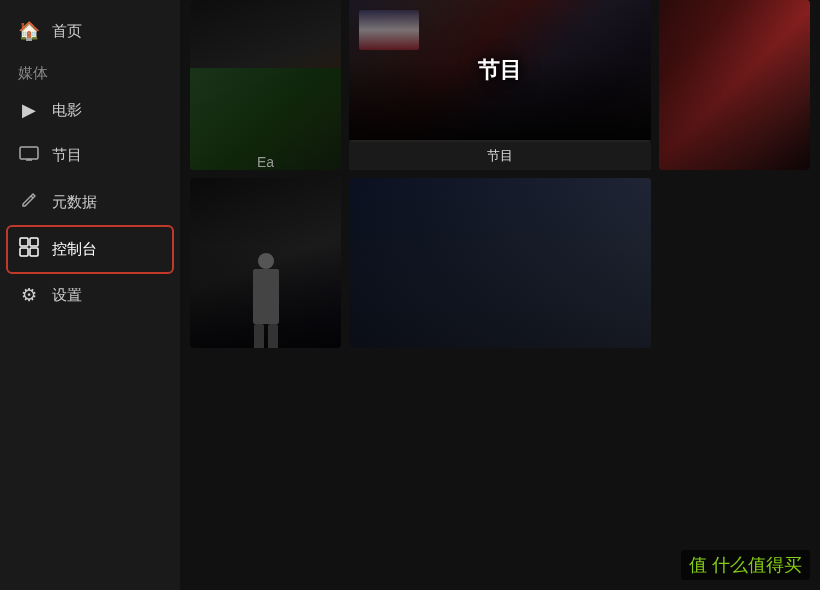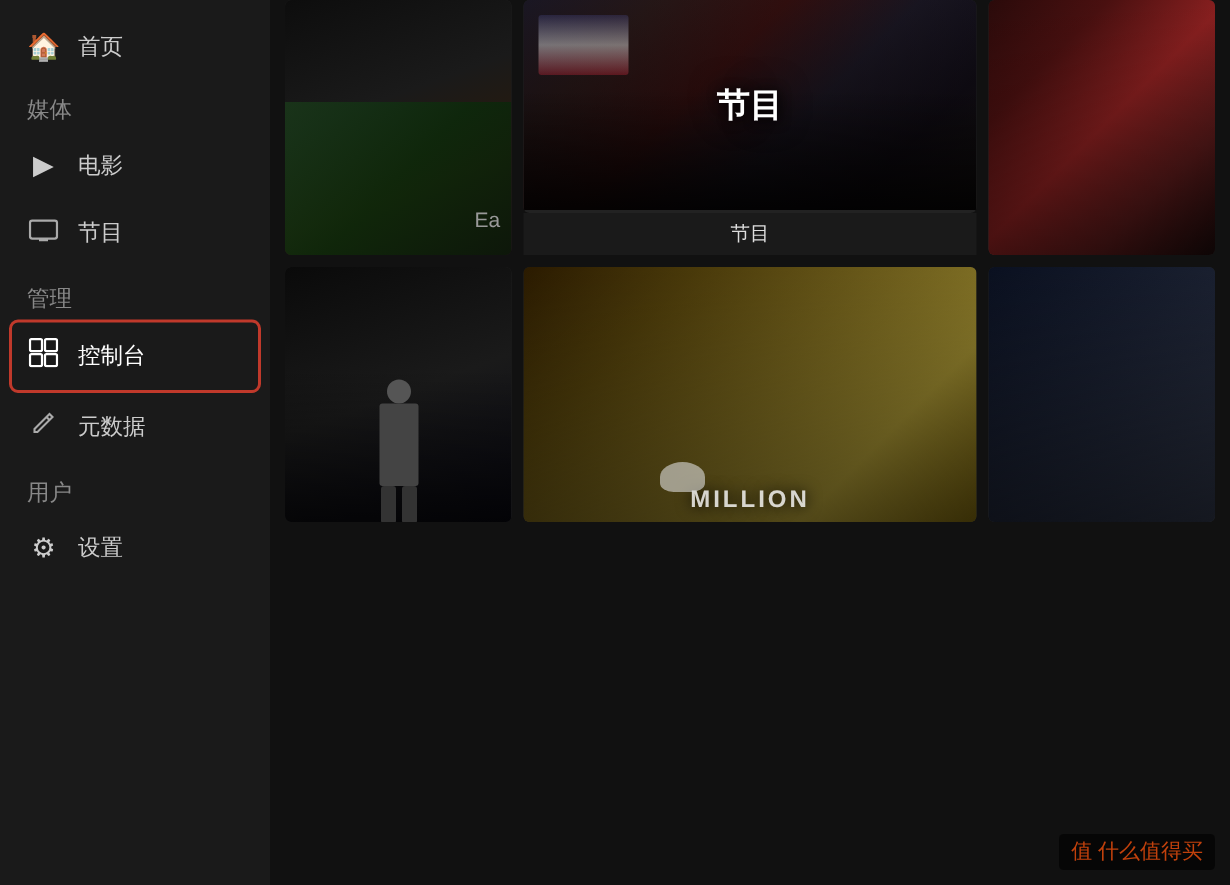--- a/index.html
+++ b/index.html
@@ -122,22 +122,22 @@
       color: #fff;
       text-shadow: 1px 1px 8px #000, 0 0 20px #000;
       white-space: nowrap;
     }
 
     .watermark {
       position: fixed;
       bottom: 10px;
       right: 10px;
       background: rgba(0,0,0,0.6);
-      color: #c2410c;
-      font-size: 14px;
+      color: #84cc16;
+      font-size: 18px;
       padding: 3px 8px;
       border-radius: 3px;
       z-index: 100;
     }
   </style>
 </head>
 <body>
 
 <nav class="sidebar">
 
@@ -156,60 +156,58 @@
     <span class="icon">
       <svg width="20" height="20" viewBox="0 0 20 20" fill="none">
           <rect x="1" y="4" width="18" height="12" rx="1.5" stroke="#aaa" stroke-width="1.5" fill="none"></rect>
           <line x1="7" y1="17" x2="13" y2="17" stroke="#aaa" stroke-width="1.5"></line>
           <line x1="10" y1="16" x2="10" y2="17" stroke="#aaa" stroke-width="1.5"></line>
         </svg>
     </span>
     <span>节目</span>
   </div>
 
-  <div class="sidebar-section-label">管理</div>
+
+  <div class="sidebar-item">
+    <span class="icon">
+      <svg width="20" height="20" viewBox="0 0 20 20" fill="none">
+          <path d="M4 14L14 4L16 6L6 16L4 16L4 14Z" stroke="#aaa" stroke-width="1.4" fill="none"></path>
+          <line x1="12" y1="6" x2="14" y2="8" stroke="#aaa" stroke-width="1.4"></line>
+        </svg>
+    </span>
+    <span>元数据</span>
+  </div>
 
   <div class="sidebar-item active" style="outline: 2px solid #c0392b; margin: 0 8px; border-radius: 4px; padding: 10px 10px;">
     <span class="icon">
       <svg width="20" height="20" viewBox="0 0 20 20" fill="none">
           <rect x="1" y="1" width="8" height="8" rx="1" stroke="#fff" stroke-width="1.5" fill="none"></rect>
           <rect x="11" y="1" width="8" height="8" rx="1" stroke="#fff" stroke-width="1.5" fill="none"></rect>
           <rect x="1" y="11" width="8" height="8" rx="1" stroke="#fff" stroke-width="1.5" fill="none"></rect>
           <rect x="11" y="11" width="8" height="8" rx="1" stroke="#fff" stroke-width="1.5" fill="none"></rect>
         </svg>
     </span>
     <span>控制台</span>
   </div>
 
-  <div class="sidebar-item">
-    <span class="icon">
-      <svg width="20" height="20" viewBox="0 0 20 20" fill="none">
-          <path d="M4 14L14 4L16 6L6 16L4 16L4 14Z" stroke="#aaa" stroke-width="1.4" fill="none"></path>
-          <line x1="12" y1="6" x2="14" y2="8" stroke="#aaa" stroke-width="1.4"></line>
-        </svg>
-    </span>
-    <span>元数据</span>
-  </div>
-
-  <div class="sidebar-section-label">用户</div>
 
   <div class="sidebar-item">
     <span class="icon">⚙</span>
     <span>设置</span>
   </div>
 </nav>
 
 <main class="main">
 
   <div class="top-row">
 
     <div class="media-card">
       <div class="fake-img card-shows" style="background: linear-gradient(160deg, #0d0d0d 0%, #1a1a1a 40%, #2a1a0a 70%, #1a0a0a 100%);">
         <div style="position:absolute; bottom:0; left:0; right:0; height:60%; background: linear-gradient(135deg,#1a3a1a,#0a2a0a,#0a1a0a); opacity:0.8;"></div>
-        <div style="position:absolute;bottom:16px;left:50%;transform:translateX(-50%);font-size:14px;color:#999;text-align:right;width:90%;">Ea</div>
+        <div style="position:absolute;bottom:0;left:50%;transform:translateX(-50%);font-size:14px;color:#999;text-align:center;width:90%;">Ea</div>
       </div>
     </div>
 
     <div style="display:flex; flex-direction:column;">
       <div class="media-card" style="flex:1;">
         <div class="fake-img" style="height:140px; background: linear-gradient(135deg, #1c1c2e 0%, #2c1c1c 20%, #3c1010 40%, #1a1a2a 60%, #0d0d1a 80%, #1a1a1a 100%);">
 
           <div style="position:absolute;inset:0;background:linear-gradient(180deg, rgba(20,10,10,0.3) 0%, rgba(10,5,5,0.7) 100%);"></div>
 
           <div style="position:absolute;top:10px;left:10px;width:60px;height:40px;background:linear-gradient(0deg,#b22234,#fff,#3c3b6e);opacity:0.4;border-radius:2px;"></div>
@@ -238,29 +236,20 @@
           <div style="width:16px;height:16px;border-radius:50%;background:#555;margin:0 auto;"></div>
           <div style="width:26px;height:55px;background:#444;margin:0 auto;border-radius:2px;"></div>
           <div style="display:flex;gap:4px;justify-content:center;">
             <div style="width:10px;height:25px;background:#333;border-radius:2px;"></div>
             <div style="width:10px;height:25px;background:#333;border-radius:2px;"></div>
           </div>
         </div>
       </div>
     </div>
 
-    <div class="media-card">
-      <div class="fake-img" style="height:170px; background: linear-gradient(135deg,#2a1a00,#4a3a0a,#6a5a1a,#8a7a2a,#5a4a0a);">
-        <div style="position:absolute;inset:0;background:linear-gradient(180deg,transparent,rgba(0,0,0,0.4));"></div>
-
-        <div style="position:absolute;bottom:5px;left:50%;transform:translateX(-50%);font-size:16px;font-weight:900;color:rgba(255,255,255,0.8);letter-spacing:2px;text-shadow:0 0 10px #000;">MILLION</div>
-
-        <div style="position:absolute;bottom:20px;left:30%;width:30px;height:20px;background:#ddd;border-radius:50% 50% 30% 30%;opacity:0.6;"></div>
-      </div>
-    </div>
 
     <div class="media-card">
       <div class="fake-img" style="height:170px; background: linear-gradient(135deg,#0a1020,#1a2030,#2a3040);">
         <div style="position:absolute;inset:0;background:linear-gradient(180deg,transparent,rgba(0,0,0,0.5));"></div>
       </div>
     </div>
   </div>
 
 </main>
 

